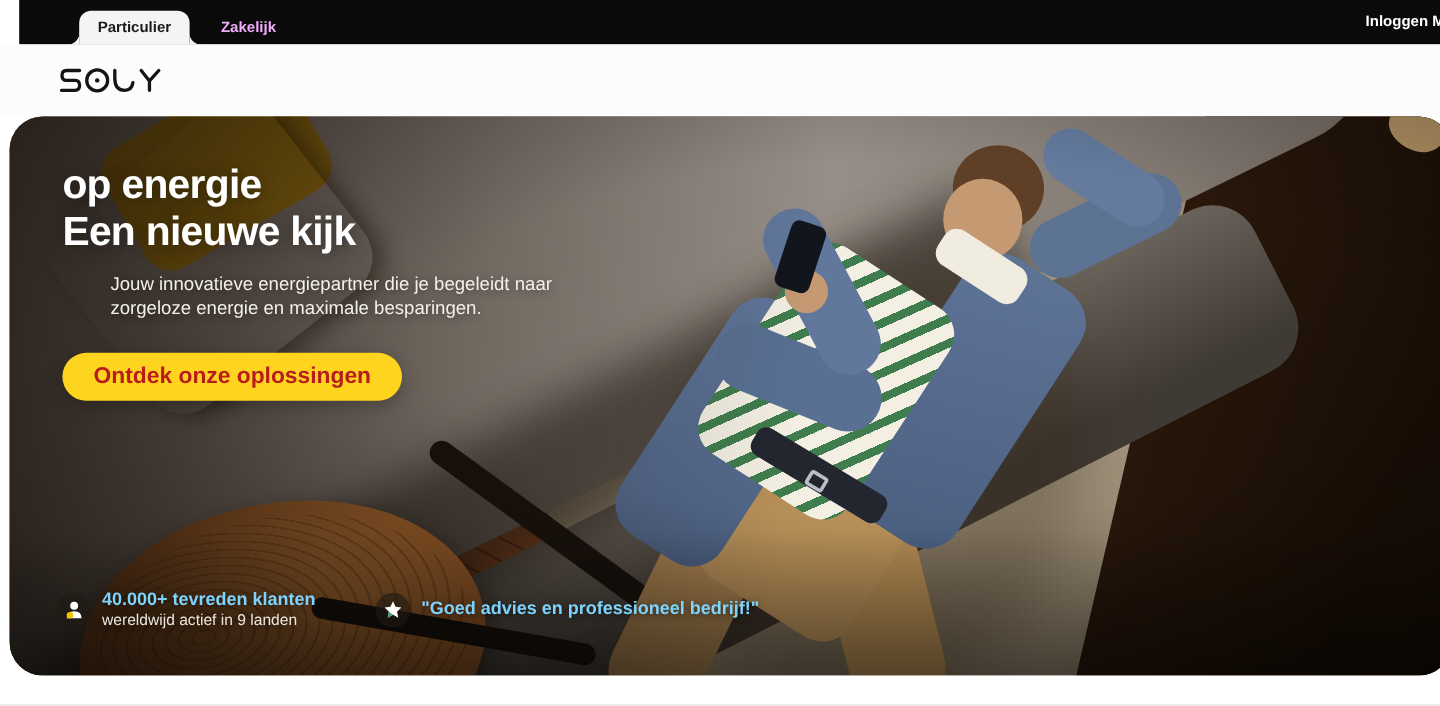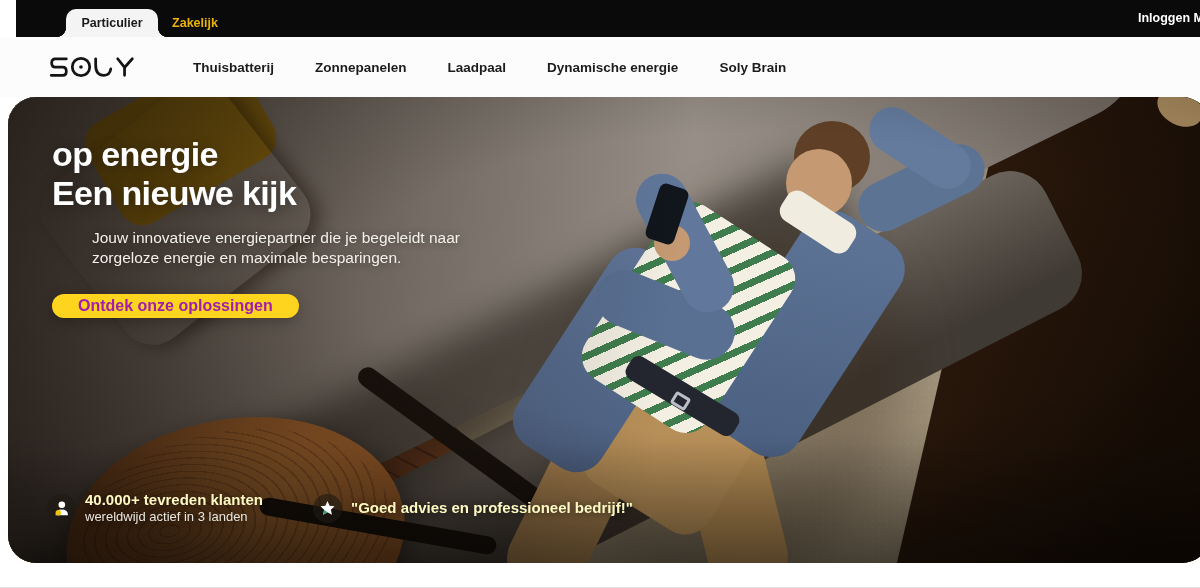--- a/index.html
+++ b/index.html
@@ -9,21 +9,21 @@
 
   
   .topbar { position:absolute; left:0; top:0; width:1200px; height:37px; background:#0a0a0a;margin-left:16px; }
   .tab { position:absolute; top:9px; height:28px; display:flex; align-items:center; justify-content:center;
          font-size:12.5px; font-weight:bold; cursor:pointer; }
   .tab-active { left:50px; width:92px; background:#f4f4f4; color:#1a1a1a; border-radius:10px 10px 0 0; }
   .tab-active::before { content:""; position:absolute; left:-10px; bottom:0; width:10px; height:10px;
          background:radial-gradient(circle at 0 0, rgba(0,0,0,0) 10px, #f4f4f4 10.5px); }
   .tab-active::after { content:""; position:absolute; right:-10px; bottom:0; width:10px; height:10px;
          background:radial-gradient(circle at 100% 0, rgba(0,0,0,0) 10px, #f4f4f4 10.5px); }
-  .tab-inactive { left:144px; width:70px; color:#eab308; background:transparent; }
+  .tab-inactive { left:144px; width:70px; color:#f0abfc; background:transparent;justify-content:flex-end; }
   .login { position:absolute; left:1122px; top:0; height:37px; line-height:37px; white-space:nowrap;
            color:#ffffff; font-size:12.5px; font-weight:bold; cursor:pointer; }
 
   
   .navbar { position:absolute; left:0; top:37px; width:1200px; height:60px; background:#fcfcfc;
             display:flex; align-items:center; }
   .logo { position:absolute; left:48px; top:17px; cursor:pointer; }
   .nav-links { position:absolute; left:193px; top:0; height:60px; display:flex; align-items:center; gap:41px; }
   .nav-link { font-size:13.5px; font-weight:bold; color:#1c1c1c; white-space:nowrap; cursor:pointer; }
 
@@ -98,30 +98,30 @@
   .shade-left { inset:0; background:linear-gradient(97deg, rgba(25,14,7,.6) 0%, rgba(25,14,7,.28) 28%, rgba(0,0,0,0) 55%); }
   .shade-vignette { inset:0; background:radial-gradient(ellipse at 62% 40%, rgba(0,0,0,0) 38%, rgba(6,4,2,.42) 88%); }
   .shade-bottom { inset:0; background:linear-gradient(0deg, rgba(0,0,0,.35) 0%, rgba(0,0,0,0) 26%); }
 
   
   .hero-content { position:absolute; left:44px; top:38px; z-index:5; }
   .hero-title { color:#ffffff; font-size:34px; line-height:39px; font-weight:bold; letter-spacing:-0.6px;
           text-shadow:0 2px 14px rgba(0,0,0,.35); }
   .hero-sub { margin-top:15px; max-width:368px; color:#f3f0ea; font-size:15.5px; line-height:19.5px;
           text-shadow:0 1px 8px rgba(0,0,0,.4);margin-left:40px; }
-  .cta { margin-top:27px; display:inline-flex; align-items:center; justify-content:center; height:24px;
-          padding:0 26px; border:none; border-radius:22px; background:#ffd41f; color:#a21caf;
-          font-family:"Liberation Sans", sans-serif; font-size:16px; font-weight:bold; cursor:pointer;
+  .cta { margin-top:27px; display:inline-flex; align-items:center; justify-content:center; height:40px;
+          padding:0 26px; border:none; border-radius:22px; background:#ffd41f; color:#b91c1c;
+          font-family:"Liberation Sans", sans-serif; font-size:19px; font-weight:bold; cursor:pointer;
           box-shadow:0 4px 14px rgba(0,0,0,.25); }
 
   
   .hero-stats { position:absolute; left:39px; bottom:38px; z-index:5; display:flex; gap:50px; }
   .stat { display:flex; align-items:center; gap:9px; }
   .stat-icon { width:29px; height:29px; flex:0 0 29px; }
-  .stat-title { color:#fef9c3; font-size:15px; font-weight:bold; line-height:18px; text-shadow:0 1px 6px rgba(0,0,0,.5); }
+  .stat-title { color:#7dd3fc; font-size:15px; font-weight:bold; line-height:18px; text-shadow:0 1px 6px rgba(0,0,0,.5); }
   .stat-sub { color:#eae6de; font-size:13px; line-height:16px; text-shadow:0 1px 6px rgba(0,0,0,.5); }
 
   .footer-strip { position:absolute; left:0; top:563px; width:1200px; height:25px; background:#ffffff;
           border-bottom:1px solid #e3e3e3; }
 </style>
 </head>
 <body>
 
 <div class="page">
 
@@ -137,27 +137,20 @@
 
   <div class="navbar">
     <div class="logo">
       <svg width="88" height="26" viewBox="0 0 96 26" fill="none">
         <path d="M20 4 H8 Q4 4 4 8.5 Q4 13 8 13 H16 Q20 13 20 17.5 Q20 22 16 22 H3.5" stroke="#141414" stroke-width="3" stroke-linecap="round" fill="none"></path>
         <circle cx="36" cy="13" r="9.5" stroke="#141414" stroke-width="3" fill="none"></circle>
         <circle cx="36" cy="13" r="2" fill="#141414"></circle>
         <path d="M52 4 L52 11 Q52 22 61 22 Q67.5 22 68.5 15" stroke="#141414" stroke-width="3" stroke-linecap="round" fill="none"></path>
         <path d="M76 4 L83.5 13.5 L83.5 22 M92 4 L83.5 13.5" stroke="#141414" stroke-width="3" stroke-linecap="round" stroke-linejoin="round" fill="none"></path>
       </svg>
-    </div>
-    <div class="nav-links">
-      <span class="nav-link">Thuisbatterij</span>
-      <span class="nav-link">Zonnepanelen</span>
-      <span class="nav-link">Laadpaal</span>
-      <span class="nav-link">Dynamische energie</span>
-      <span class="nav-link">Soly Brain</span>
     </div>
   </div>
 
   <div class="hero">
 
     <div class="photo">
       <div class="rug-base"></div>
       <div class="rug-light1"></div>
       <div class="rug-light2"></div>
       <div class="rug-texture"></div>
@@ -212,21 +205,21 @@
     <div class="hero-stats">
       <div class="stat">
         <svg class="stat-icon" viewBox="0 0 29 29">
           <circle cx="14.5" cy="14.5" r="14.5" fill="rgba(30,26,20,0.62)"></circle>
           <circle cx="14.8" cy="10.8" r="3.3" fill="#ffffff"></circle>
           <path d="M8.6 21.2 Q8.6 15.4 14.8 15.4 Q21 15.4 21 21.2 Z" fill="#ffffff"></path>
           <circle cx="11.3" cy="18.8" r="2.7" fill="#F2C200"></circle>
         </svg>
         <div>
           <div class="stat-title">40.000+ tevreden klanten</div>
-          <div class="stat-sub">wereldwijd actief in 3 landen</div>
+          <div class="stat-sub">wereldwijd actief in 9 landen</div>
         </div>
       </div>
       <div class="stat">
         <svg class="stat-icon" viewBox="0 0 29 29">
           <circle cx="14.5" cy="14.5" r="14.5" fill="rgba(30,26,20,0.62)"></circle>
           <path d="M14.5 7 L16.6 11.7 L21.5 12.3 L17.9 15.8 L18.9 20.8 L14.5 18.2 L10.1 20.8 L11.1 15.8 L7.5 12.3 L12.4 11.7 Z" fill="#ffffff"></path>
           <path d="M10.1 20.8 L11.1 15.8 L14.5 18.2 Z" fill="#3E9E74"></path>
         </svg>
         <div>
           <div class="stat-title">"Goed advies en professioneel bedrijf!"</div>

